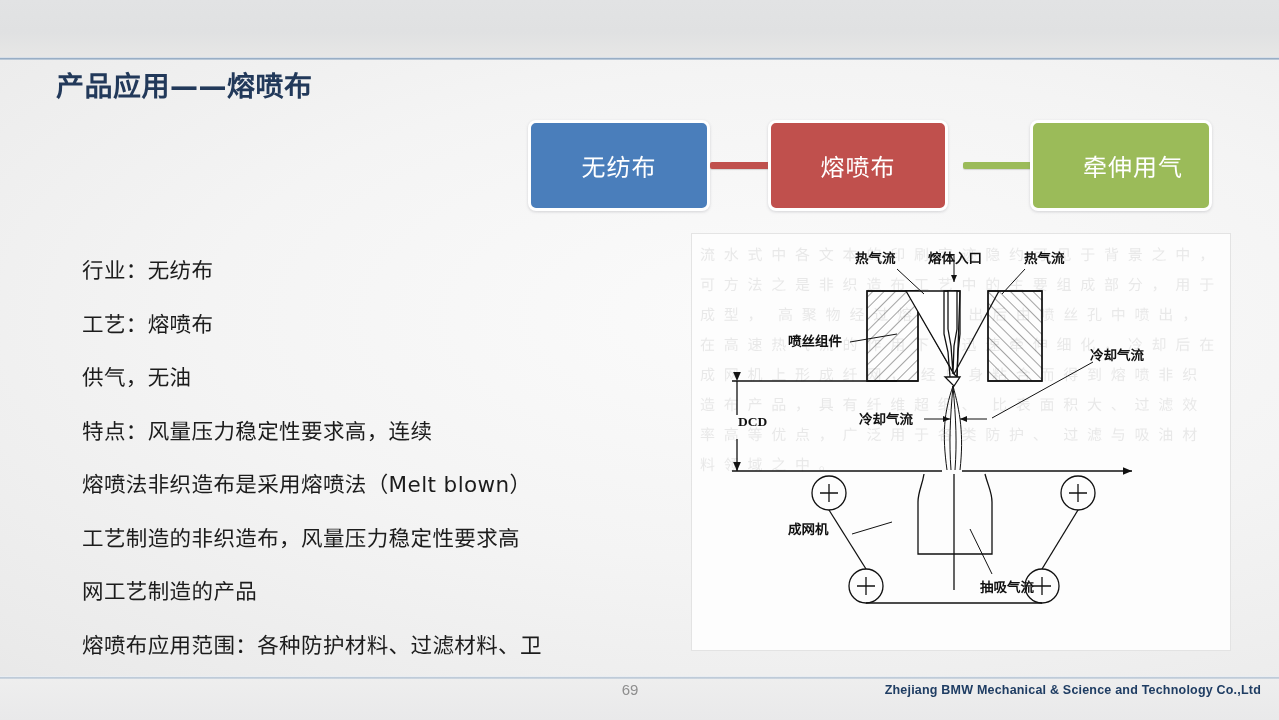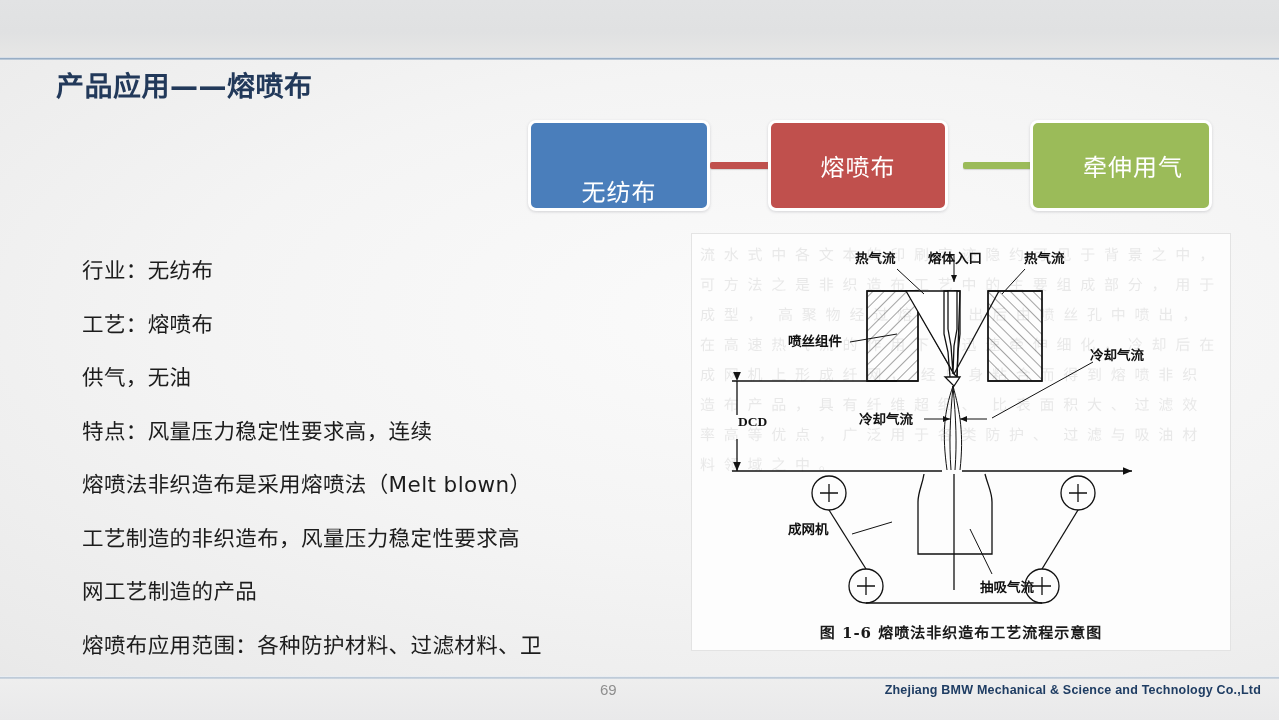--- a/index.html
+++ b/index.html
@@ -107,21 +107,21 @@
     box-sizing: border-box;
     display: flex;
     align-items: center;
     justify-content: center;
     color: #ffffff;
     font-family: "DejaVu Sans", "Liberation Sans", sans-serif;
     font-size: 24px;
     letter-spacing: 1px;
     box-shadow: 0 1px 3px rgba(120,120,130,.28);
   }
-  .flow-box.b1 { left: 528px; width: 182px; background: #4a7ebb; align-items: flex-end; }
+  .flow-box.b1 { left: 528px; width: 182px; background: #4a7ebb; }
   .flow-box.b2 { left: 768px; width: 180px; background: #c0504d; font-family: Liberation Mono, monospace; }
   .flow-box.b3 { left: 1030px; width: 182px; background: #9bbb59; padding-left: 24px; }
 
   .flow-link {
     position: absolute;
     top: 162px;
     height: 7px;
     border-radius: 2px;
     box-shadow: 0 1px 1px rgba(150,150,150,.35);
   }
@@ -192,21 +192,21 @@
     position: absolute;
     left: 0; top: 679px;
     width: 1279px;
     height: 41px;
     background: linear-gradient(180deg, #eeeeee 0%, #e9e9ea 100%);
   }
   .page-number {
     position: absolute;
     left: 600px; top: 681px;
     width: 60px;
-    text-align: left;
+    text-align: center;
     font-family: "Liberation Sans", sans-serif;
     font-size: 15px;
     color: #8e8e8e;
   }
   .footer-text {
     position: absolute;
     right: 18px; top: 683px;
     font-family: "Liberation Sans", sans-serif;
     font-size: 12.5px;
     font-weight: 700;
@@ -333,21 +333,20 @@
         <text x="332" y="29">热气流</text>
         <text x="96" y="112">喷丝组件</text>
         <text x="398" y="126">冷却气流</text>
         <text x="167" y="190">冷却气流</text>
         <text x="96" y="300">成网机</text>
         <text x="288" y="358">抽吸气流</text>
         <text x="46" y="192" font-family="Liberation Serif, serif">DCD</text>
       </g>
     </svg>
 
-    <div class="fig-caption">图 1-6  熔喷法非织造布工艺流程示意图</div>
   </div>
 
   <div class="footer-rule"></div>
   <div class="footer-band"></div>
   <div class="page-number">69</div>
   <div class="footer-text">Zhejiang BMW Mechanical &amp; Science and Technology Co.,Ltd</div>
 
 </div>
 
 </body></html>

